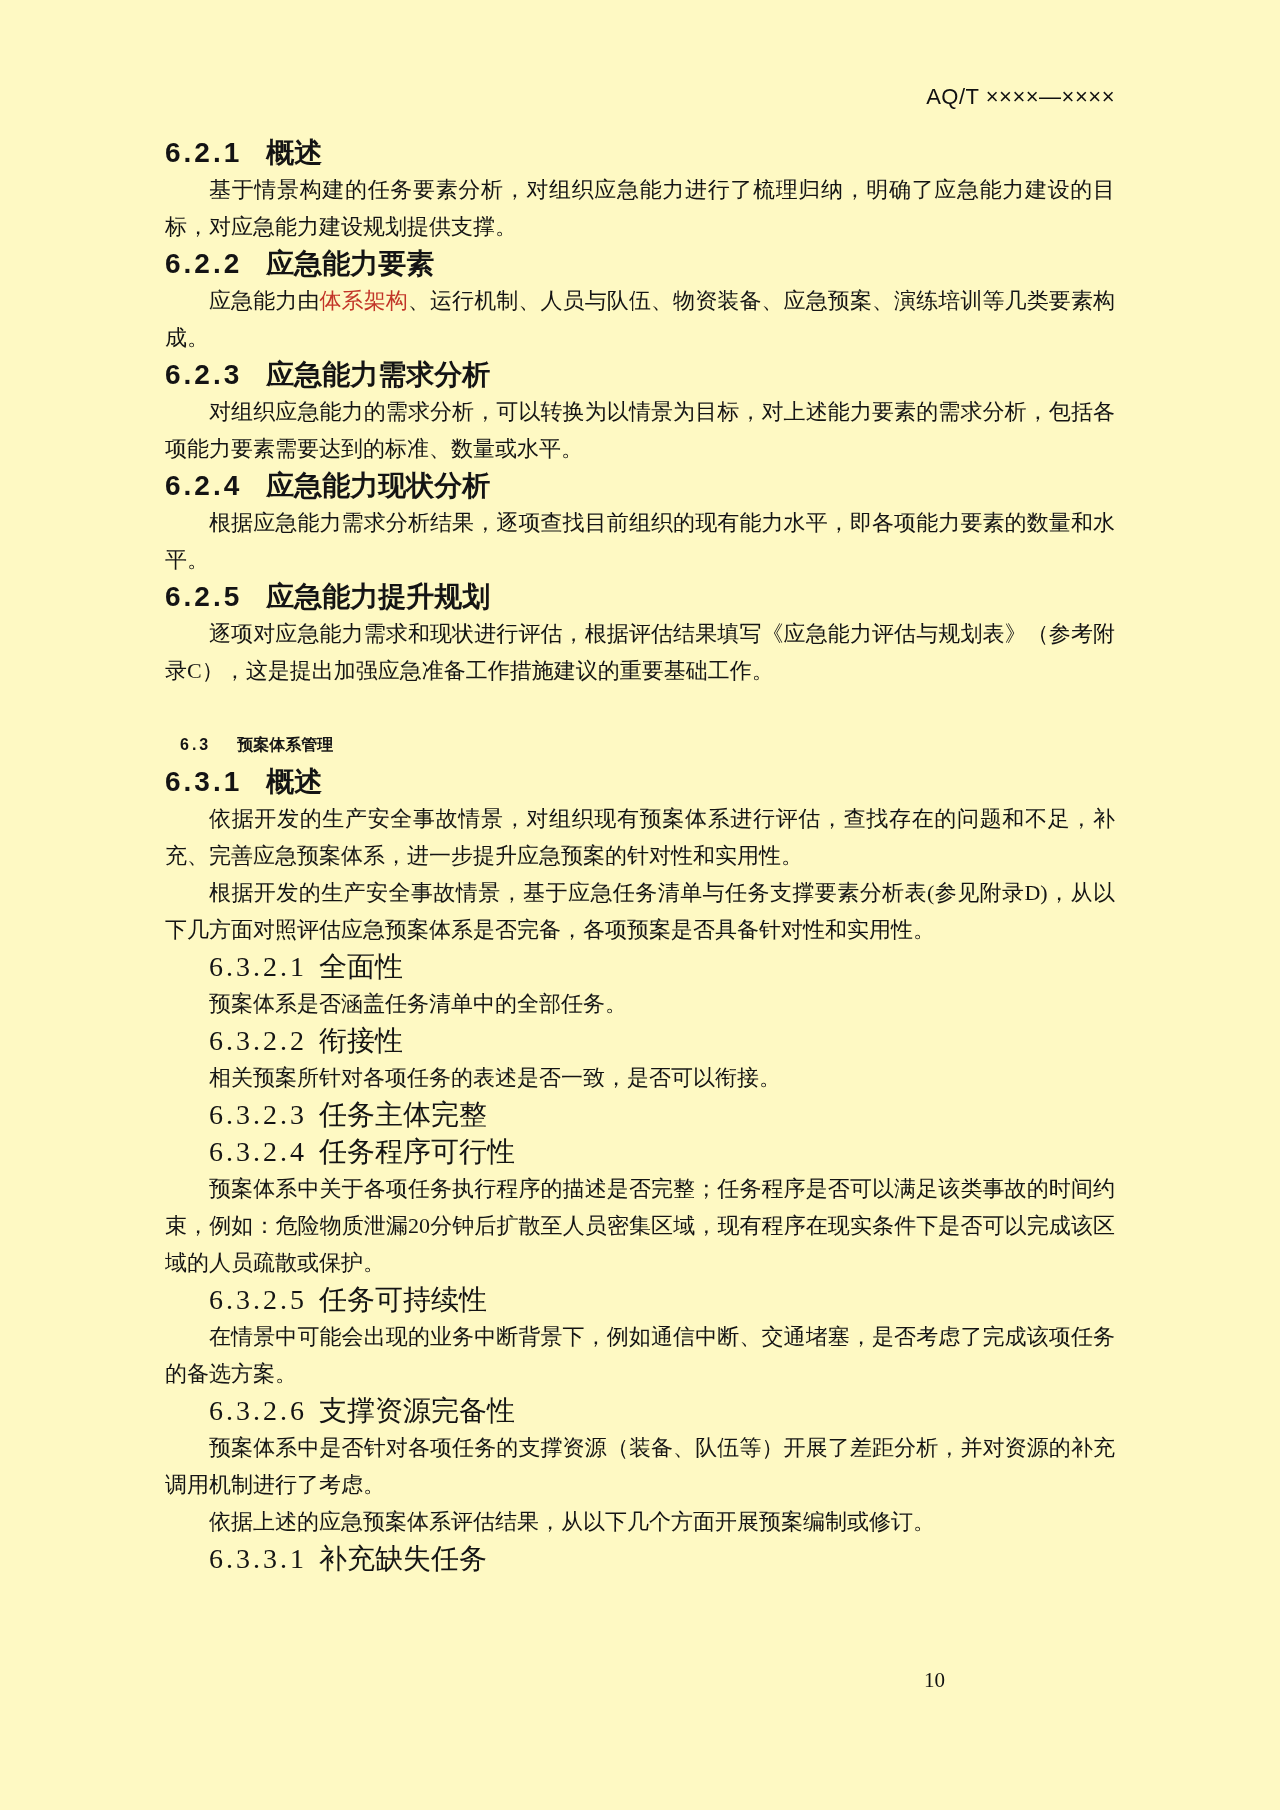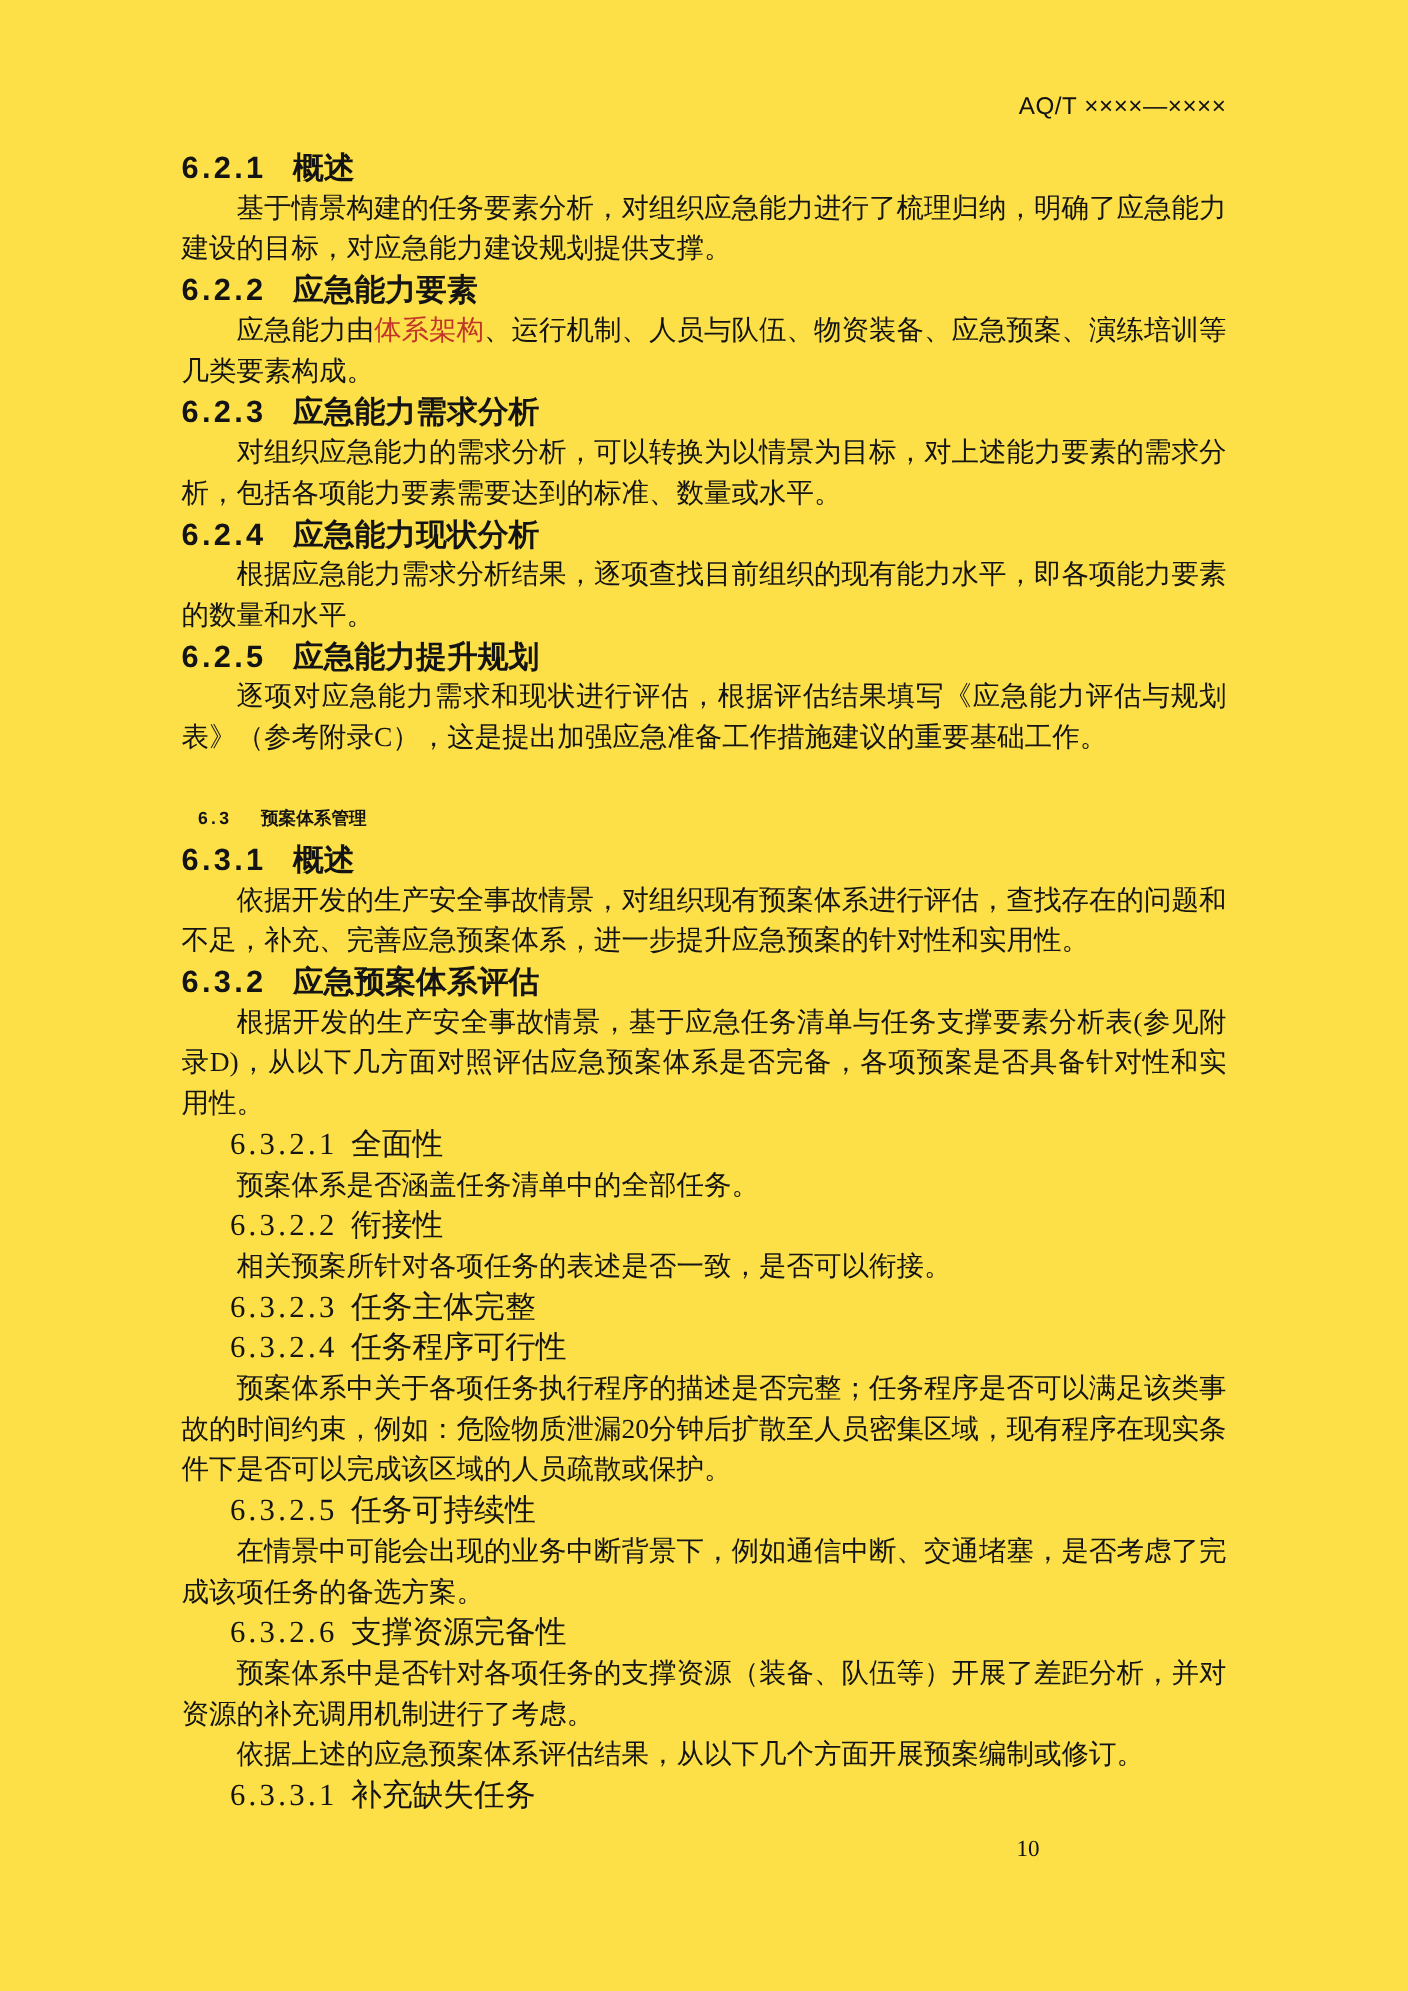--- a/index.html
+++ b/index.html
@@ -7,42 +7,42 @@
     width: 1280px;
     height: 1810px;
     position: relative;
     background: #ffffff;
     color: #141414;
     font-family: "Liberation Serif", "DejaVu Serif", serif;
   }
   .page {
     position: absolute;
     inset: 0;
-    background: #fde047;
+    background: #fef9c3;
   }
   .page-header {
     position: absolute;
     top: 84px;
     left: 165px;
     right: 165px;
     text-align: right;
     font-family: "Liberation Sans", "DejaVu Sans", sans-serif;
     font-size: 22px;
     letter-spacing: 0.5px;
     color: #111;
   }
   .doc-body {
     position: absolute;
     top: 134px;
     left: 165px;
     width: 950px;
   }
   .para {
     margin: 0;
-    font-size: 25px;
+    font-size: 22px;
     line-height: 37px;
     text-align: justify;
     text-indent: 2em;
     font-family: "Liberation Serif", "DejaVu Serif", serif;
   }
   .red { color: var(--red, #c23528); }
   .h2, .h3, .h4 {
     font-size: 28px;
     line-height: 37px;
     white-space: nowrap;
@@ -93,21 +93,20 @@
       <p class="para"><span>应急能力由</span><span class="red">体系架构</span><span>、运行机制、人员与队伍、物资装备、应急预案、演练培训等几类要素构成。</span></p>
       <div class="h3"><span class="num">6.2.3</span><span class="title">应急能力需求分析</span></div>
       <p class="para"><span>对组织应急能力的需求分析，可以转换为以情景为目标，对上述能力要素的需求分析，包括各项能力要素需要达到的标准、数量或水平。</span></p>
       <div class="h3"><span class="num">6.2.4</span><span class="title">应急能力现状分析</span></div>
       <p class="para"><span>根据应急能力需求分析结果，逐项查找目前组织的现有能力水平，即各项能力要素的数量和水平。</span></p>
       <div class="h3"><span class="num">6.2.5</span><span class="title">应急能力提升规划</span></div>
       <p class="para"><span>逐项对应急能力需求和现状进行评估，根据评估结果填写《应急能力评估与规划表》（参考附录C），这是提出加强应急准备工作措施建议的重要基础工作。</span></p>
       <div class="h2 space-before"><span class="num">6.3</span><span class="title">预案体系管理</span></div>
       <div class="h3"><span class="num">6.3.1</span><span class="title">概述</span></div>
       <p class="para"><span>依据开发的生产安全事故情景，对组织现有预案体系进行评估，查找存在的问题和不足，补充、完善应急预案体系，进一步提升应急预案的针对性和实用性。</span></p>
-      <div class="h3"><span class="num">6.3.2</span><span class="title">应急预案体系评估</span></div>
       <p class="para"><span>根据开发的生产安全事故情景，基于应急任务清单与任务支撑要素分析表(参见附录D)，从以下几方面对照评估应急预案体系是否完备，各项预案是否具备针对性和实用性。</span></p>
       <div class="h4"><span class="num">6.3.2.1</span><span class="title">全面性</span></div>
       <p class="para"><span>预案体系是否涵盖任务清单中的全部任务。</span></p>
       <div class="h4"><span class="num">6.3.2.2</span><span class="title">衔接性</span></div>
       <p class="para"><span>相关预案所针对各项任务的表述是否一致，是否可以衔接。</span></p>
       <div class="h4"><span class="num">6.3.2.3</span><span class="title">任务主体完整</span></div>
       <div class="h4"><span class="num">6.3.2.4</span><span class="title">任务程序可行性</span></div>
       <p class="para"><span>预案体系中关于各项任务执行程序的描述是否完整；任务程序是否可以满足该类事故的时间约束，例如：危险物质泄漏20分钟后扩散至人员密集区域，现有程序在现实条件下是否可以完成该区域的人员疏散或保护。</span></p>
       <div class="h4"><span class="num">6.3.2.5</span><span class="title">任务可持续性</span></div>
       <p class="para"><span>在情景中可能会出现的业务中断背景下，例如通信中断、交通堵塞，是否考虑了完成该项任务的备选方案。</span></p>

